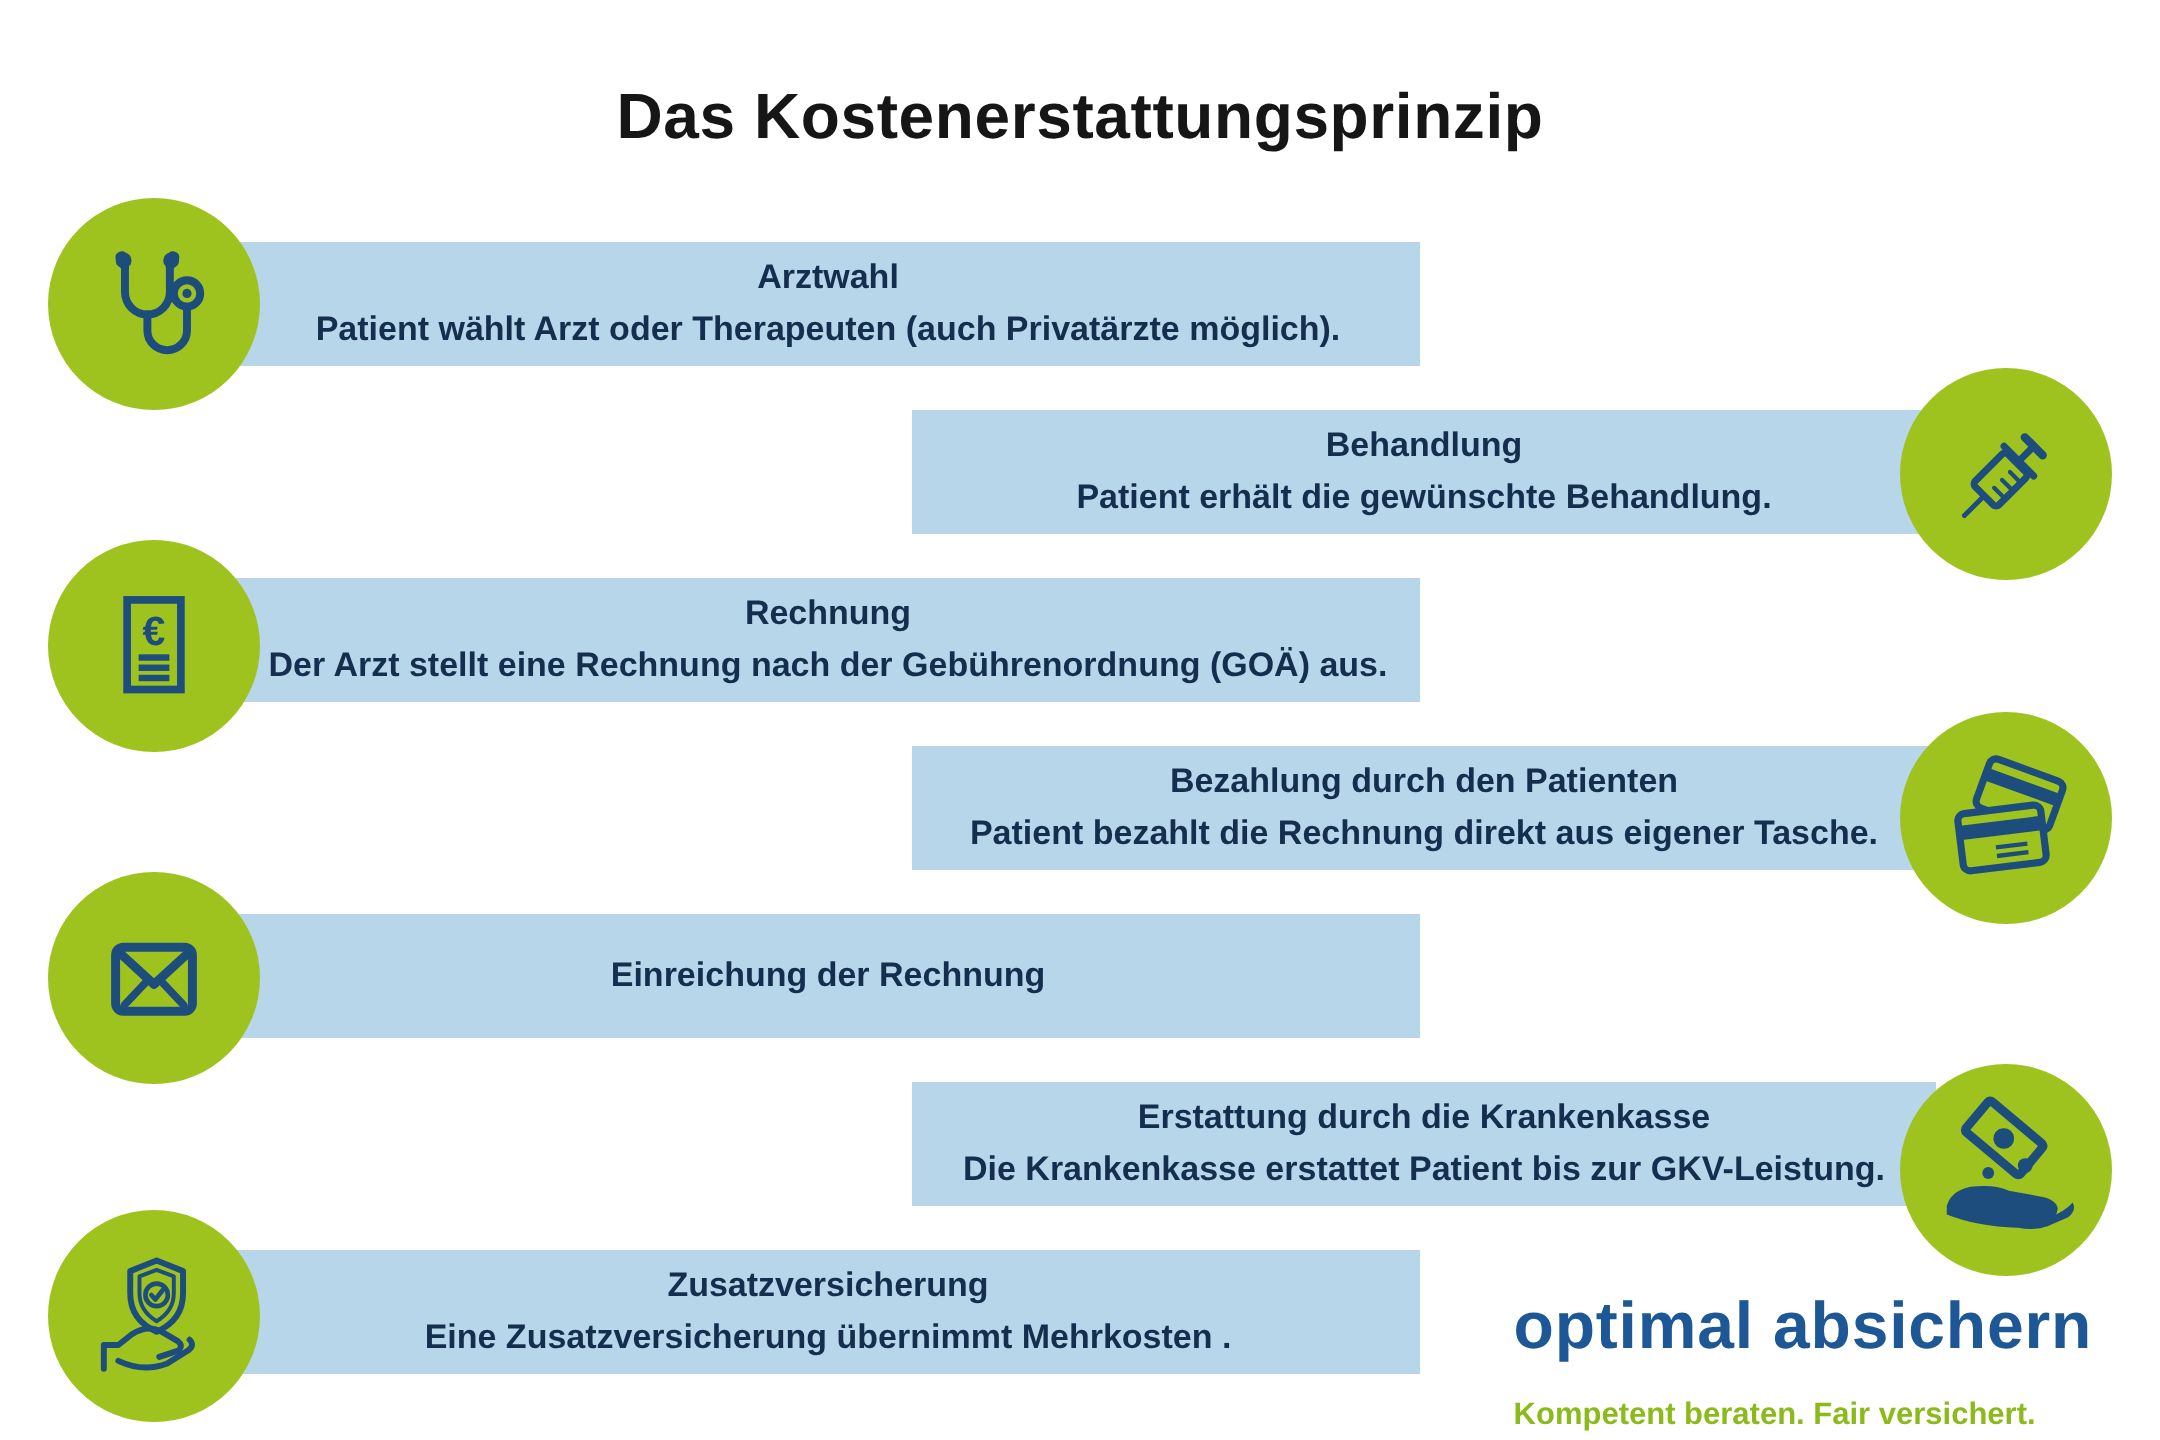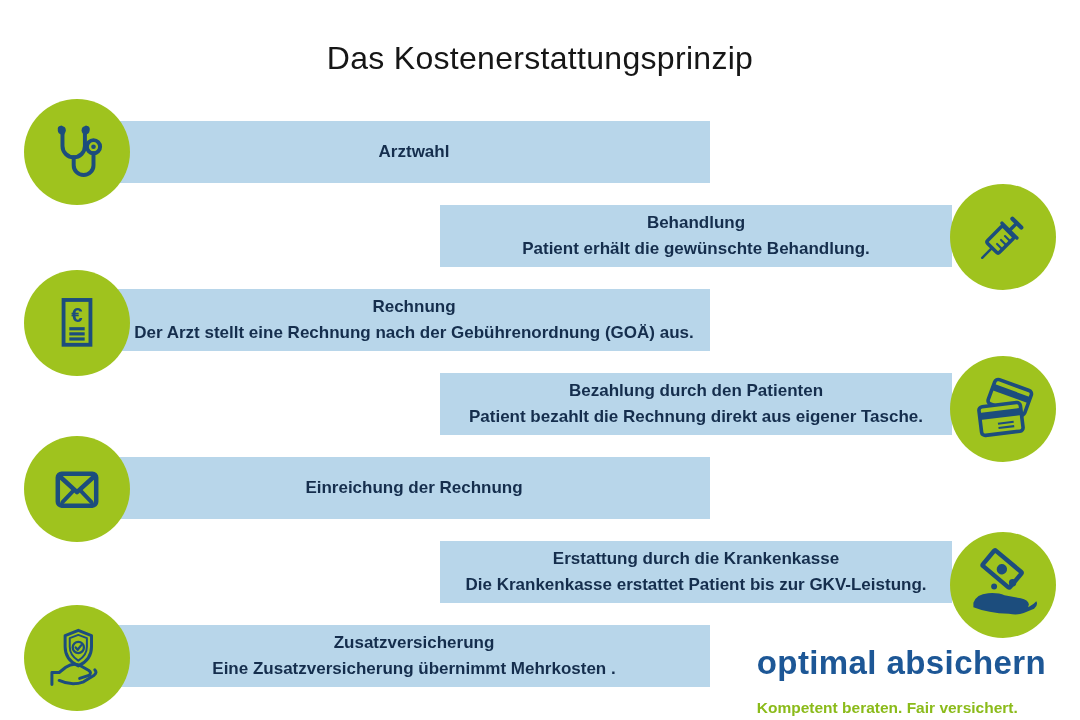--- a/index.html
+++ b/index.html
@@ -17,38 +17,38 @@
     width:1080px;height:720px;
     background:#ffffff;
     overflow:hidden;
     font-family:"Liberation Sans", sans-serif;
   }
   .title{
     position:absolute;
     left:0;right:0;top:40px;
     text-align:center;
     font-size:32px;
-    font-weight:400;
+    font-weight:700;
     letter-spacing:.3px;
     color:#161616;
   }
   .bar{
     position:absolute;
     height:62px;
     background:var(--bar);
     display:flex;
     flex-direction:column;
     justify-content:center;
     text-align:center;
     color:var(--text);
   }
   .bar .heading{font-size:17px;font-weight:800;line-height:26px;}
   .bar .body{font-size:17px;font-weight:700;line-height:26px;}
   .row.left  .bar{left:118px;width:592px;}
-  .row.right .bar{left:440px;width:512px;}
+  .row.right .bar{left:456px;width:512px;}
   .circle{
     position:absolute;
     width:106px;height:106px;
     border-radius:50%;
     background:var(--green);
     display:flex;align-items:center;justify-content:center;
     z-index:2;
   }
   .row.left  .circle{left:24px;}
   .row.right .circle{left:950px;}
@@ -82,20 +82,21 @@
 </head>
 <body>
 
 <div class="canvas">
 
   <div class="title">Das Kostenerstattungsprinzip</div>
 
   <div class="row left r1">
     <div class="bar">
       <div class="heading">Arztwahl</div>
+      <div class="body">Patient wählt Arzt oder Therapeuten (auch Privatärzte möglich).</div>
     </div>
     <div class="circle">
       <svg width="66" height="66" viewBox="0 0 100 100">
         <g fill="none" stroke="var(--navy)" stroke-width="6" stroke-linecap="round">
           <path d="M28 22 C24 16 22 14 26 13 M62 22 C66 16 68 14 64 13"></path>
           <path d="M28 20 v21 a17 17 0 0 0 34 0 V20"></path>
           <path d="M45 58 v12 a15 15 0 0 0 30 0 V52"></path>
         </g>
         <circle cx="27" cy="17" r="6" fill="var(--navy)"></circle>
         <circle cx="63" cy="17" r="6" fill="var(--navy)"></circle>

